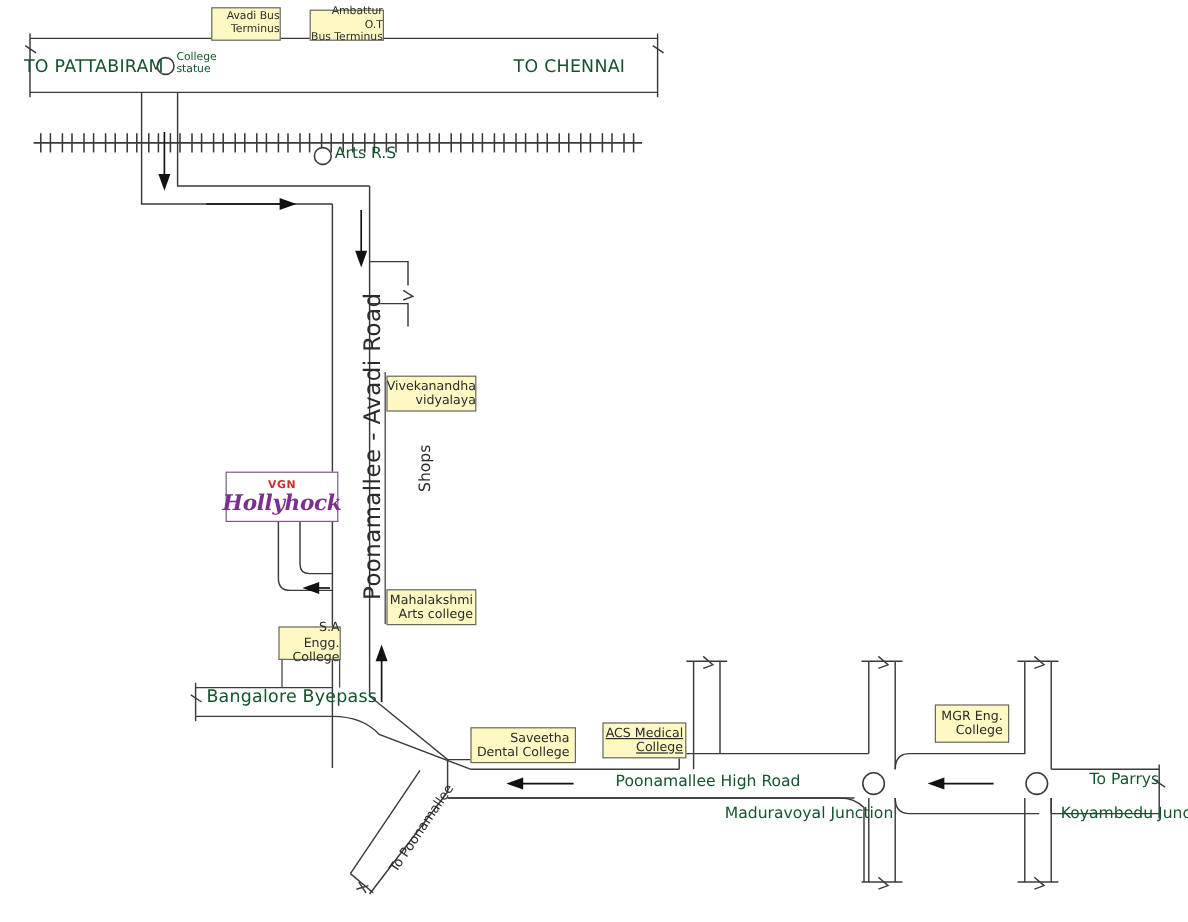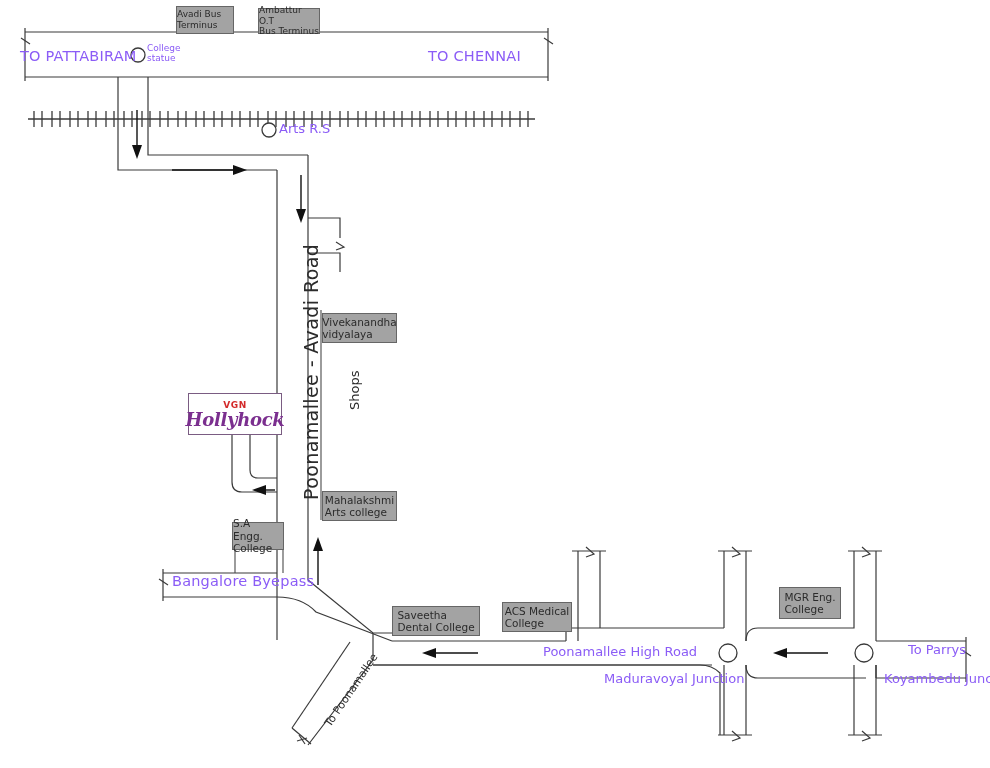--- a/index.html
+++ b/index.html
@@ -29,21 +29,21 @@
   .rd-thin { fill: none; stroke: #4a4a4a; stroke-width: 1.1; }
   .rail { fill: none; stroke: #3a3a3a; stroke-width: 1.4; }
   .tick { stroke: #3a3a3a; stroke-width: 1.3; }
   .arrow { fill: #111111; stroke: none; }
   .arrline { stroke: #111111; stroke-width: 1.4; fill: none; }
   .circ { fill: #ffffff; stroke: #3a3a3a; stroke-width: 1.3; }
   .brk { fill: none; stroke: #3a3a3a; stroke-width: 1.2; }
 
   .lbl {
     position: absolute;
-    color: #8b5cf6;
+    color: #14532d;
     white-space: nowrap;
     line-height: 1.15;
     pointer-events: none;
   }
   .lbl-big { font-size: 14.5px; letter-spacing: .2px; }
   .lbl-mid { font-size: 13px; }
   .lbl-sm  { font-size: 10.5px; text-align: center; }
   .lbl-xs  { font-size: 9px; text-align: center; }
 
   .road-name-vert {
@@ -67,27 +67,27 @@
     position: absolute;
     font-size: 11px;
     color: #2b2b2b;
     transform-origin: 0 0;
     transform: rotate(-56deg);
     white-space: nowrap;
   }
 
   .poi-box {
     position: absolute;
-    background: #a3a3a3;
+    background: #fef9c3;
     border: 1px solid #666;
     color: #2b2b2b;
     display: flex;
     align-items: center;
     justify-content: center;
-    text-align: left;
+    text-align: right;
     line-height: 1.18;
     box-sizing: border-box;
   }
 
   .logo-box {
     position: absolute;
     background: #ffffff;
     border: 1px solid #7a5c82;
     box-sizing: border-box;
     display: flex;
@@ -381,33 +381,33 @@
   </div>
 
   <div class="lbl lbl-big" style="left:172px; top:573px;">Bangalore Byepass</div>
 
   <div class="poi-box lbl-sm" style="left:392px; top:606px; width:88px; height:30px;">
     <span>
       <span>Saveetha</span><br><span>Dental College</span>
     </span>
   </div>
 
-  <div class="poi-box lbl-sm" style="left:502px; top:602px; width:70px; height:30px;">
+  <div class="poi-box lbl-sm" style="left:502px; top:602px; width:70px; height:30px;text-decoration:underline;">
     <span>
       <span>ACS Medical</span><br><span>College</span>
     </span>
   </div>
 
   <div class="poi-box lbl-sm" style="left:779px; top:587px; width:62px; height:32px;">
     <span>
       <span>MGR Eng.</span><br><span>College</span>
     </span>
   </div>
 
-  <div class="lbl lbl-mid" style="left:513px; top:645px;margin-left:30px;">Poonamallee High Road</div>
+  <div class="lbl lbl-mid" style="left:513px; top:645px;">Poonamallee High Road</div>
 
   <div class="diag-lbl" style="left:322px; top:722px;">To Poonamallee</div>
 
   <div class="lbl lbl-mid" style="left:604px; top:672px;">Maduravoyal Junction</div>
 
   <div class="lbl lbl-mid" style="left:884px; top:672px;">Koyambedu Junction</div>
 
   <div class="lbl lbl-mid" style="left:908px; top:643px;">To Parrys</div>
 
 </div>

